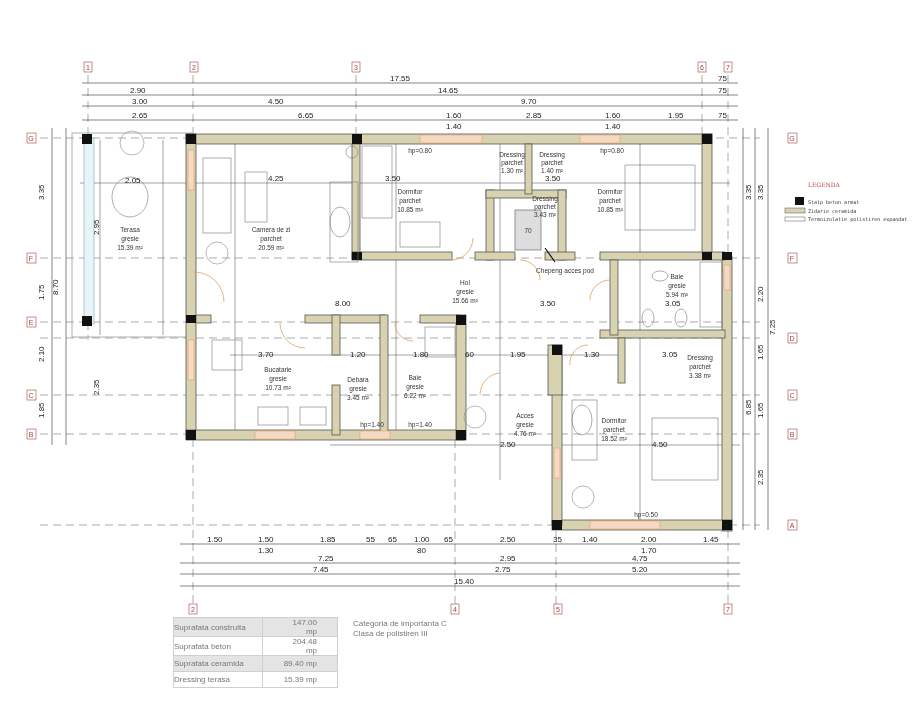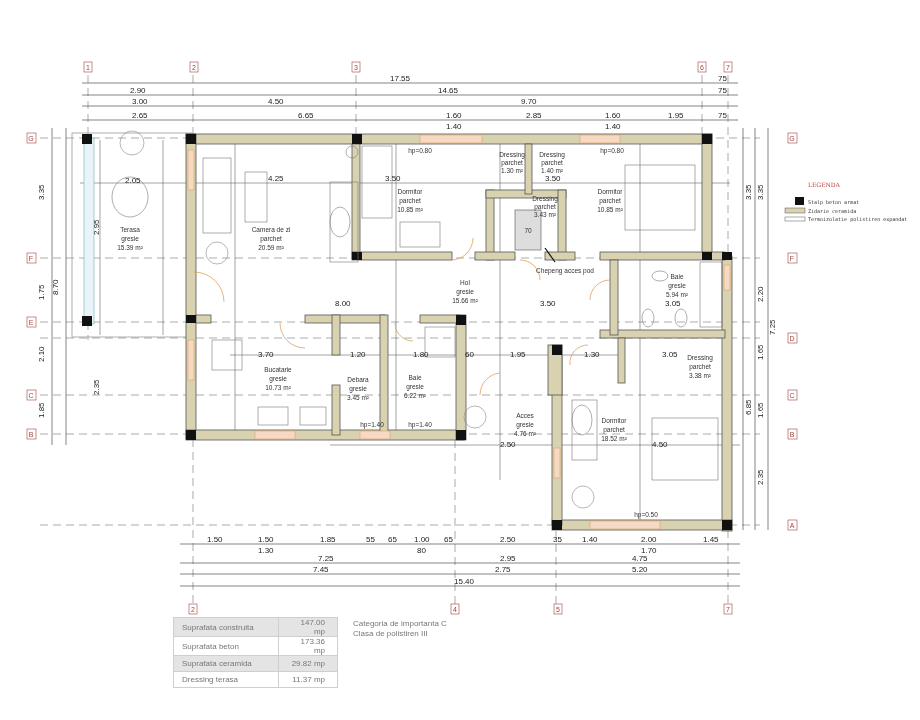--- a/index.html
+++ b/index.html
@@ -4,23 +4,23 @@
 <style>
   html, body { margin:0; padding:0; background:#ffffff; }
   body { width:920px; height:720px; position:relative; overflow:hidden; font-family:"Liberation Sans", sans-serif; }
   svg { position:absolute; left:0; top:0; }
   .dim { font-family:"Liberation Sans Narrow","Liberation Sans", sans-serif; font-size:8px; fill:#222; }
   .room { font-family:"Liberation Sans", sans-serif; font-size:6.5px; fill:#333; text-anchor:middle; }
   .grid-label { font-family:"Liberation Sans", sans-serif; font-size:7px; fill:#a04040; text-anchor:middle; }
   .legend-title { font-family:"DejaVu Serif", serif; font-size:6px; fill:#c04040; }
   .legend-item { font-family:"DejaVu Sans Mono", monospace; font-size:5px; fill:#333; }
   .areas { position:absolute; left:173px; top:617px; border-collapse:collapse; font-size:8px; color:#777; }
-  .areas td { border:1px solid #cfcfcf; padding:0 8px; height:15px; }
+  .areas td { border:1px solid #cfcfcf; padding:0 0; height:15px; }
   .areas tr:nth-child(odd) td { background:#e4e4e4; }
-  .areas td.v { text-align:right; width:34px; padding:0 12px; }
+  .areas td.v { text-align:right; width:34px; padding:0 20px; }
   .areas td.k { width:88px; }
   .cat { position:absolute; left:332px; top:619px; font-size:8px; color:#777; line-height:10px;margin-left:21px; }
 </style>
 </head>
 <body>
 
 <svg width="920" height="720" viewBox="0 0 920 720" xmlns="http://www.w3.org/2000/svg">
 
   <g stroke="#888" stroke-width="0.7" stroke-dasharray="8,5" fill="none">
     <line x1="40" y1="138" x2="760" y2="138"></line>
@@ -397,29 +397,29 @@
 </svg>
 
 <table class="areas">
   <tbody>
       <tr>
     <td class="k">Suprafata construita</td>
     <td class="v">147.00 mp</td>
   </tr>
   <tr>
     <td class="k">Suprafata beton</td>
-    <td class="v">173.36 mp</td>
+    <td class="v">204.48 mp</td>
   </tr>
   <tr>
     <td class="k">Suprafata ceramida</td>
-    <td class="v">29.82 mp</td>
+    <td class="v">89.40 mp</td>
   </tr>
   <tr>
     <td class="k">Dressing terasa</td>
-    <td class="v">11.37 mp</td>
+    <td class="v">15.39 mp</td>
   </tr>
 </tbody>
   </table>
 
 <div class="cat">
   <div>Categoria de importanta C</div>
   <div>Clasa de polistiren III</div>
 </div>
 
 </body></html>

